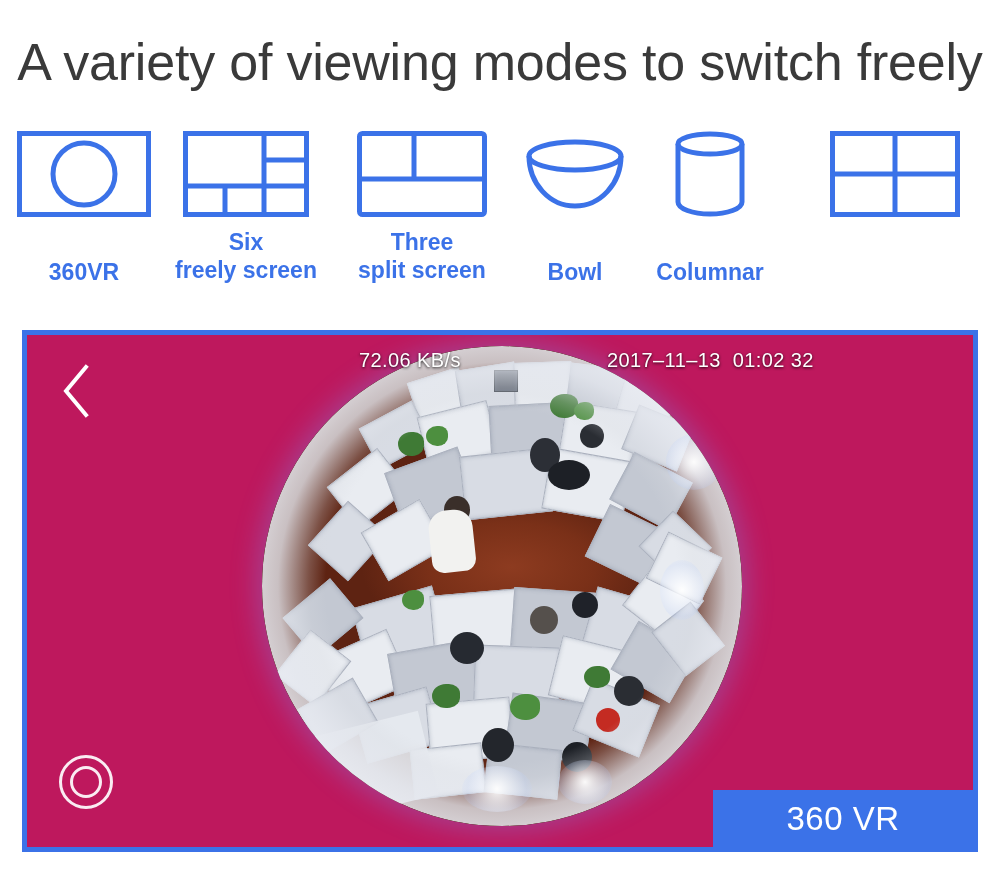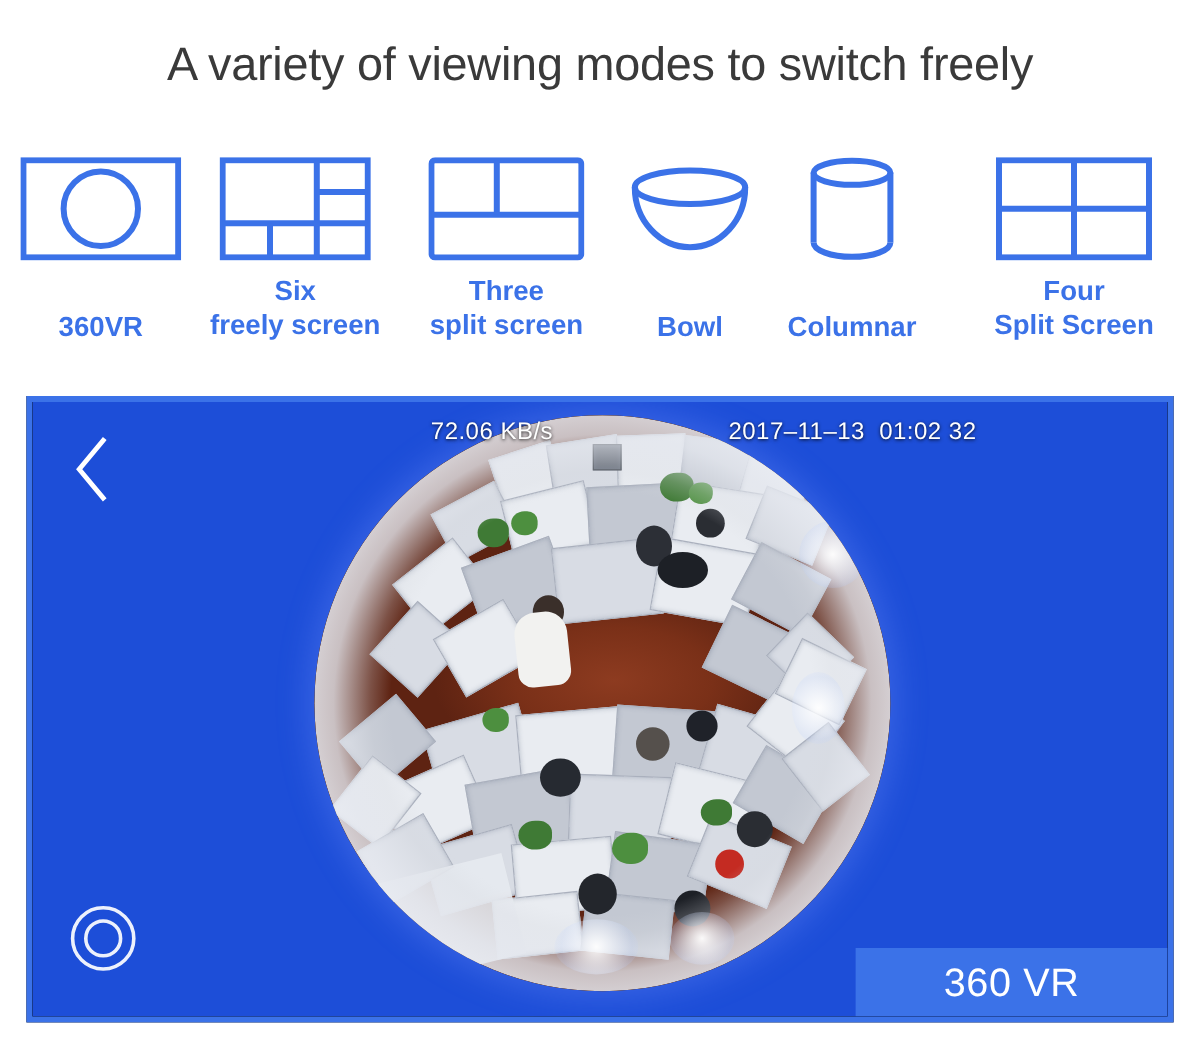--- a/index.html
+++ b/index.html
@@ -17,21 +17,21 @@
     -webkit-font-smoothing: antialiased;
   }
 
   
   .page-title {
     position: absolute;
     top: 34px;
     left: 0;
     width: 1000px;
     text-align: center;
-    font-size: 39px;
+    font-size: 52px;
     font-weight: 400;
     color: #3a3a3a;
     letter-spacing: -0.2px;
     line-height: 1.1;
   }
 
   
   .mode-bar {
     position: absolute;
     top: 128px;
@@ -78,21 +78,21 @@
     width: 956px;
     height: 522px;
     border: 5px solid #3b72e8;
     box-sizing: border-box;
     background: #000000;
     overflow: hidden;
   }
   .video-stage {
     position: absolute;
     inset: 0;
-    background: #1d4ed8;
+    background: #be185d;
     overflow: hidden;
   }
 
   
   .fisheye {
     position: absolute;
     left: 50%;
     top: 50%;
     width: 480px;
     height: 480px;
@@ -301,22 +301,20 @@
   </div>
 
   <div class="mode-item m5">
     <div class="mode-icon">
       <svg width="130" height="86" viewBox="0 0 130 86">
         <rect x="2.5" y="2.5" width="125" height="81" fill="none" stroke="#3b72e8" stroke-width="5"></rect>
         <line x1="65" y1="2.5" x2="65" y2="83.5" stroke="#3b72e8" stroke-width="5"></line>
         <line x1="2.5" y1="43" x2="127.5" y2="43" stroke="#3b72e8" stroke-width="5"></line>
       </svg>
     </div>
-    <div class="mode-label">Four
-Split Screen</div>
   </div>
 </div>
 
 <div class="video-frame">
   <div class="video-stage">
 
     <div class="fisheye">
       <div class="fe-layer fe-floor"></div>
 
       <div class="cell" style="left:150px; top:28px;  width:52px; height:40px; transform:rotate(-18deg);"></div>

